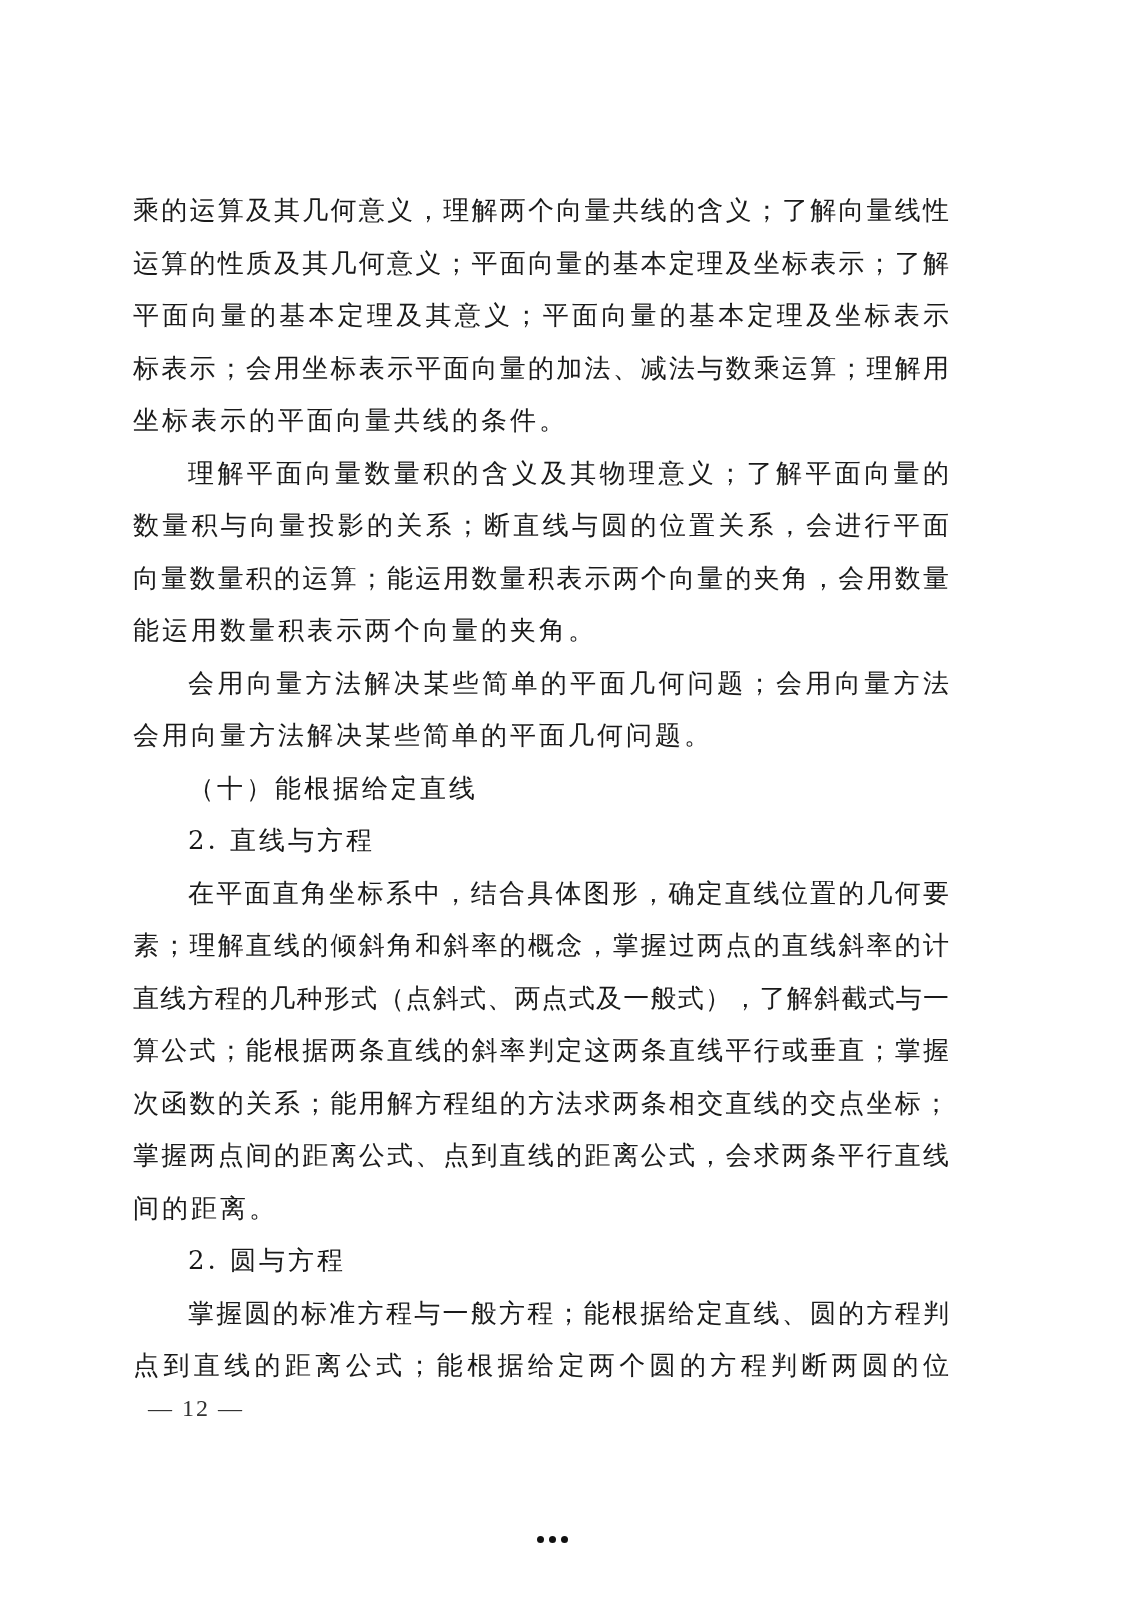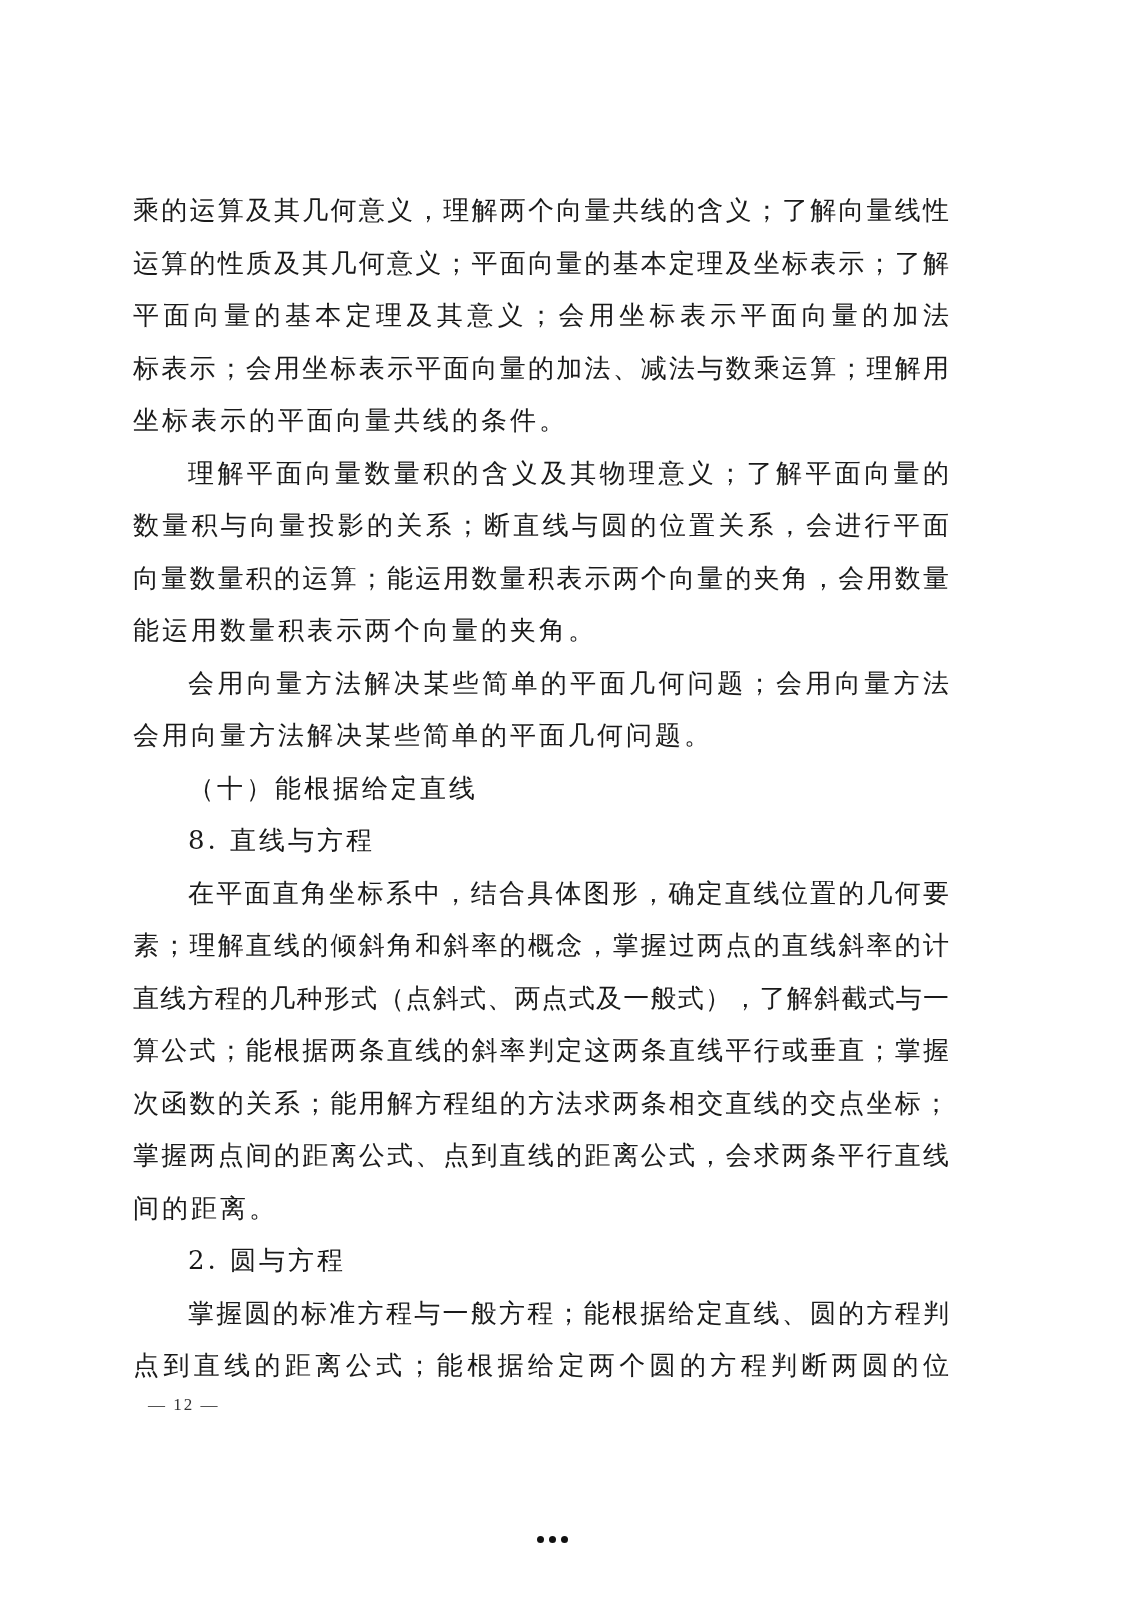--- a/index.html
+++ b/index.html
@@ -47,21 +47,21 @@
     }
     .line.heading {
       text-align-last: left;
       letter-spacing: 3px;
       padding-left: 55px;
     }
     .page-number {
       position: absolute;
       left: 148px;
       top: 1395px;
-      font-size: 17px;
+      font-size: 24px;
       font-family: "Liberation Serif", "DejaVu Serif", serif;
       color: #333333;
       letter-spacing: 2px;
     }
     .more-dots {
       position: absolute;
       left: 537px;
       top: 1536px;
       display: flex;
       gap: 5px;
@@ -74,35 +74,35 @@
     }
   </style>
 </head>
 <body>
 
 <div class="page">
   <div class="content">
 
     <div class="line">乘的运算及其几何意义，理解两个向量共线的含义；了解向量线性</div>
     <div class="line">运算的性质及其几何意义；平面向量的基本定理及坐标表示；了解</div>
-    <div class="line">平面向量的基本定理及其意义；会用坐标表示平面向量的加法</div>
+    <div class="line">平面向量的基本定理及其意义；平面向量的基本定理及坐标表示</div>
     <div class="line">标表示；会用坐标表示平面向量的加法、减法与数乘运算；理解用</div>
     <div class="line last">坐标表示的平面向量共线的条件。</div>
 
     <div class="line indent">理解平面向量数量积的含义及其物理意义；了解平面向量的</div>
     <div class="line">数量积与向量投影的关系；断直线与圆的位置关系，会进行平面</div>
     <div class="line">向量数量积的运算；能运用数量积表示两个向量的夹角，会用数量</div>
     <div class="line last">能运用数量积表示两个向量的夹角。</div>
 
     <div class="line indent">会用向量方法解决某些简单的平面几何问题；会用向量方法</div>
     <div class="line last">会用向量方法解决某些简单的平面几何问题。</div>
 
     <div class="line heading">（十）能根据给定直线</div>
 
-    <div class="line heading">8. 直线与方程</div>
+    <div class="line heading">2. 直线与方程</div>
 
     <div class="line indent">在平面直角坐标系中，结合具体图形，确定直线位置的几何要</div>
     <div class="line">素；理解直线的倾斜角和斜率的概念，掌握过两点的直线斜率的计</div>
     <div class="line">直线方程的几种形式（点斜式、两点式及一般式），了解斜截式与一</div>
     <div class="line">算公式；能根据两条直线的斜率判定这两条直线平行或垂直；掌握</div>
     <div class="line">次函数的关系；能用解方程组的方法求两条相交直线的交点坐标；</div>
     <div class="line">掌握两点间的距离公式、点到直线的距离公式，会求两条平行直线</div>
     <div class="line last">间的距离。</div>
 
     <div class="line heading">2. 圆与方程</div>

